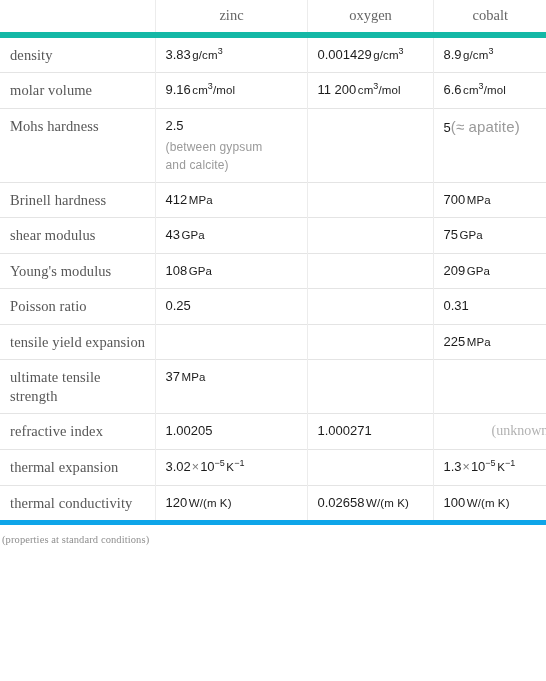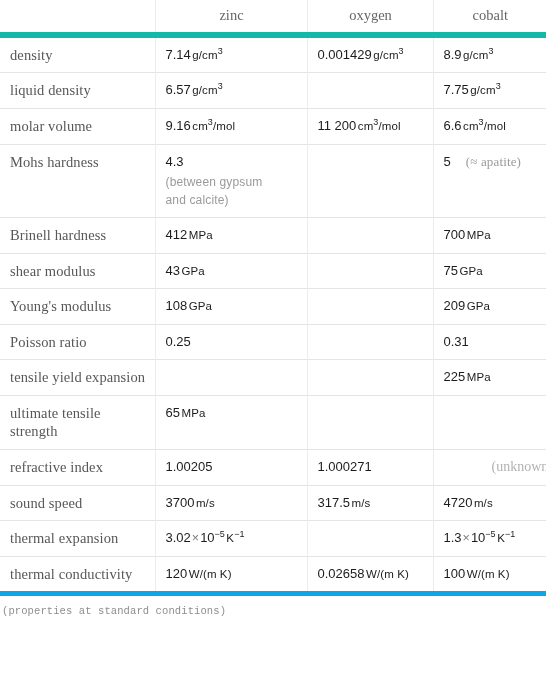--- a/index.html
+++ b/index.html
@@ -81,35 +81,35 @@
   .note {
     display: block;
     font-family: "Liberation Sans", sans-serif;
     font-size: 12px;
     color: #9a9a9a;
     line-height: 1.5;
     margin-top: 3px;
     letter-spacing: 0.15px;
   }
   .note-inline {
-    font-family: Liberation Serif, serif;
-    font-size: 13px;
+    font-family: Liberation Sans, sans-serif;
+    font-size: 15px;
     color: #9a9a9a;
-    margin-left: 15px;
+    margin-left: 0;
     letter-spacing: 0.15px;
   }
   .unknown {
     font-family: "Liberation Serif", serif;
     font-size: 14px;
     color: #b2b2b2;
     margin-left: 48px;
   }
 
   .footnote {
-    font-family: Liberation Mono, monospace;
+    font-family: Liberation Serif, serif;
     font-size: 10.5px;
     color: #8e8e8e;
     padding: 9px 0 0 2px;
     letter-spacing: 0.1px;
   }
   .empty { min-height: 1px; }
 </style>
 </head>
 <body>
 
@@ -124,39 +124,33 @@
     <tr>
       <th class="corner"></th>
       <th>zinc</th>
       <th>oxygen</th>
       <th>cobalt</th>
     </tr>
   </thead>
   <tbody id="tbody">
       <tr>
         <td class="rowlabel">density</td>
-        <td class="val"><span class="num">7.14</span><span class="unit">g/cm<sup>3</sup></span></td>
+        <td class="val"><span class="num">3.83</span><span class="unit">g/cm<sup>3</sup></span></td>
         <td class="val"><span class="num">0.001429</span><span class="unit">g/cm<sup>3</sup></span></td>
         <td class="val"><span class="num">8.9</span><span class="unit">g/cm<sup>3</sup></span></td>
-      </tr>
-      <tr>
-        <td class="rowlabel">liquid density</td>
-        <td class="val"><span class="num">6.57</span><span class="unit">g/cm<sup>3</sup></span></td>
-        <td class="val"><span class="empty"></span></td>
-        <td class="val"><span class="num">7.75</span><span class="unit">g/cm<sup>3</sup></span></td>
       </tr>
       <tr>
         <td class="rowlabel">molar volume</td>
         <td class="val"><span class="num">9.16</span><span class="unit">cm<sup>3</sup>/mol</span></td>
         <td class="val"><span class="num">11 200</span><span class="unit">cm<sup>3</sup>/mol</span></td>
         <td class="val"><span class="num">6.6</span><span class="unit">cm<sup>3</sup>/mol</span></td>
       </tr>
       <tr>
         <td class="rowlabel">Mohs hardness</td>
-        <td class="val"><span class="num">4.3</span><span class="note" style="white-space: pre-line;">(between gypsum
+        <td class="val"><span class="num">2.5</span><span class="note" style="white-space: pre-line;">(between gypsum
  and calcite)</span></td>
         <td class="val"><span class="empty"></span></td>
         <td class="val"><span class="num">5</span><span class="note-inline">(≈ apatite)</span></td>
       </tr>
       <tr>
         <td class="rowlabel">Brinell hardness</td>
         <td class="val"><span class="num">412</span><span class="unit">MPa</span></td>
         <td class="val"><span class="empty"></span></td>
         <td class="val"><span class="num">700</span><span class="unit">MPa</span></td>
       </tr>
@@ -179,37 +173,31 @@
         <td class="val"><span class="num">0.31</span></td>
       </tr>
       <tr>
         <td class="rowlabel">tensile yield expansion</td>
         <td class="val"><span class="empty"></span></td>
         <td class="val"><span class="empty"></span></td>
         <td class="val"><span class="num">225</span><span class="unit">MPa</span></td>
       </tr>
       <tr>
         <td class="rowlabel">ultimate tensile strength</td>
-        <td class="val"><span class="num">65</span><span class="unit">MPa</span></td>
+        <td class="val"><span class="num">37</span><span class="unit">MPa</span></td>
         <td class="val"><span class="empty"></span></td>
         <td class="val"><span class="empty"></span></td>
       </tr>
       <tr>
         <td class="rowlabel">refractive index</td>
         <td class="val"><span class="num">1.00205</span></td>
         <td class="val"><span class="num">1.000271</span></td>
         <td class="val"><span class="unknown">(unknown)</span></td>
       </tr>
       <tr>
-        <td class="rowlabel">sound speed</td>
-        <td class="val"><span class="num">3700</span><span class="unit">m/s</span></td>
-        <td class="val"><span class="num">317.5</span><span class="unit">m/s</span></td>
-        <td class="val"><span class="num">4720</span><span class="unit">m/s</span></td>
-      </tr>
-      <tr>
         <td class="rowlabel">thermal expansion</td>
         <td class="val"><span class="num">3.02</span><span class="times">×</span><span class="num">10<sup>−5</sup></span><span class="unit">K<sup>−1</sup></span></td>
         <td class="val"><span class="empty"></span></td>
         <td class="val"><span class="num">1.3</span><span class="times">×</span><span class="num">10<sup>−5</sup></span><span class="unit">K<sup>−1</sup></span></td>
       </tr>
       <tr>
         <td class="rowlabel">thermal conductivity</td>
         <td class="val"><span class="num">120</span><span class="unit">W/(m K)</span></td>
         <td class="val"><span class="num">0.02658</span><span class="unit">W/(m K)</span></td>
         <td class="val"><span class="num">100</span><span class="unit">W/(m K)</span></td>

